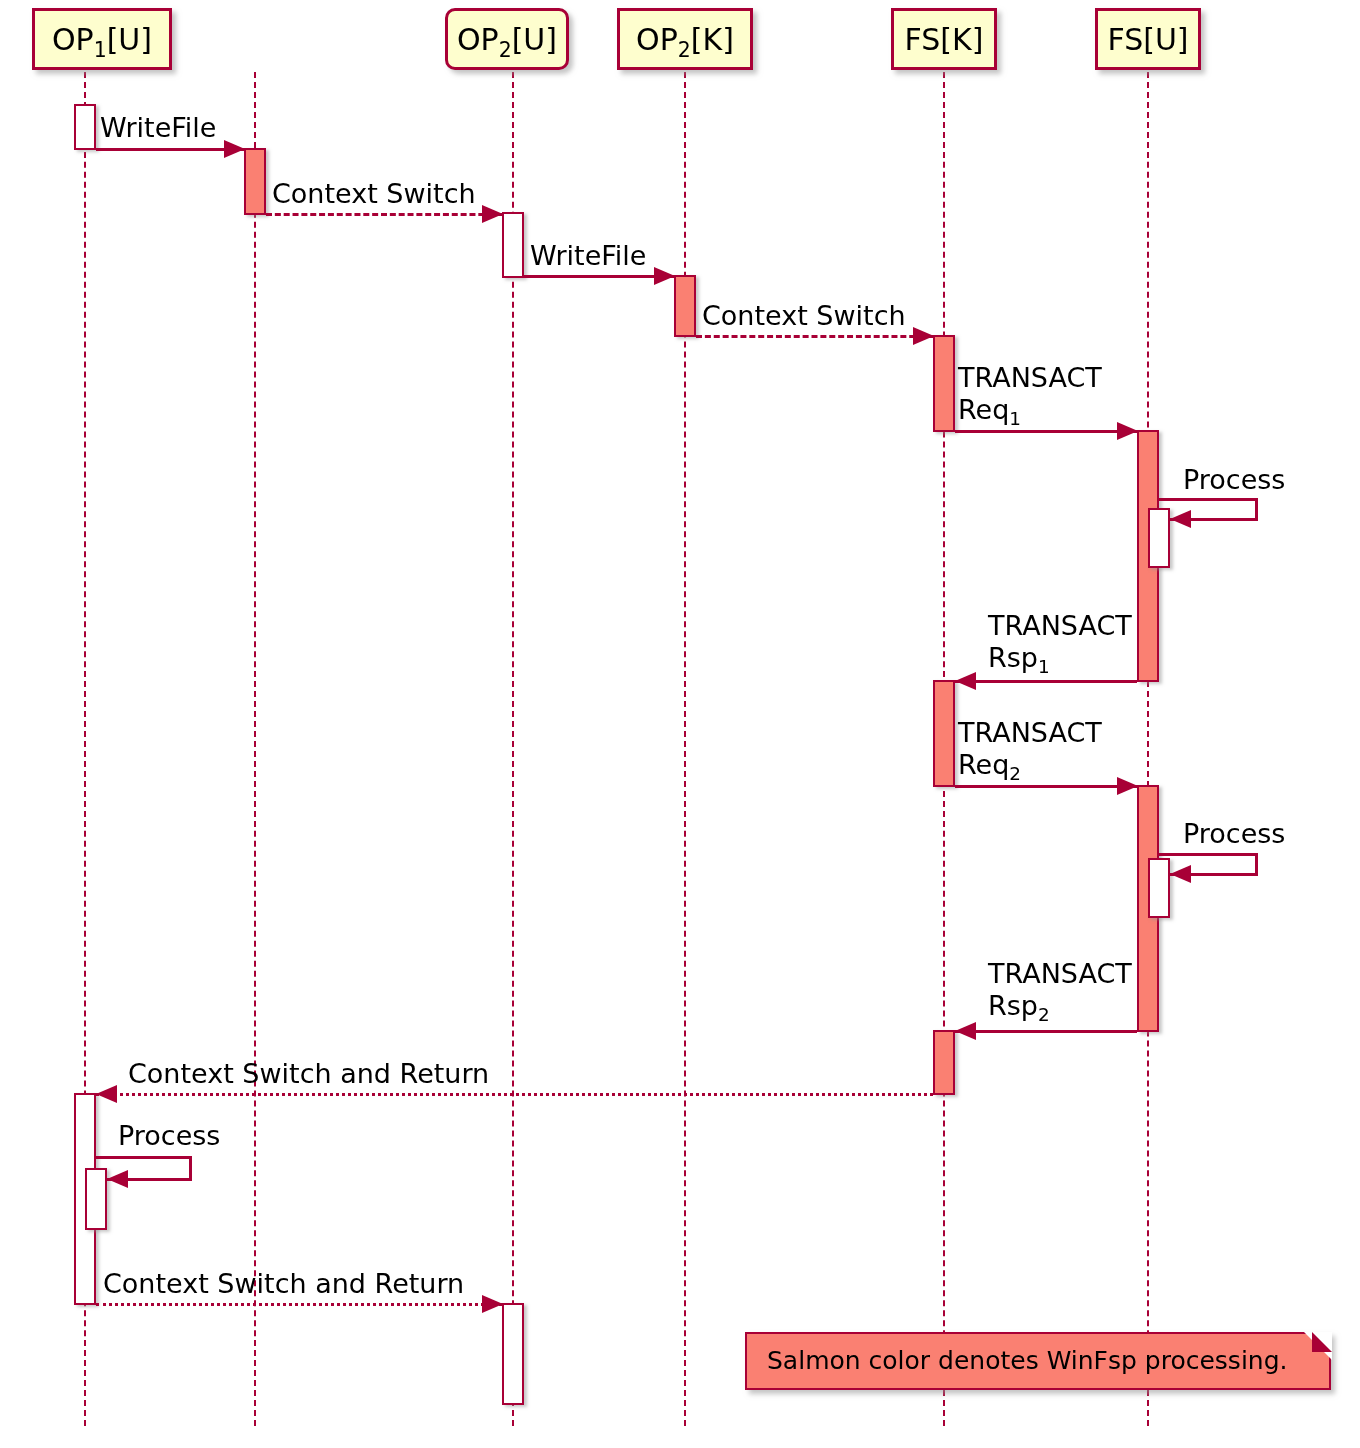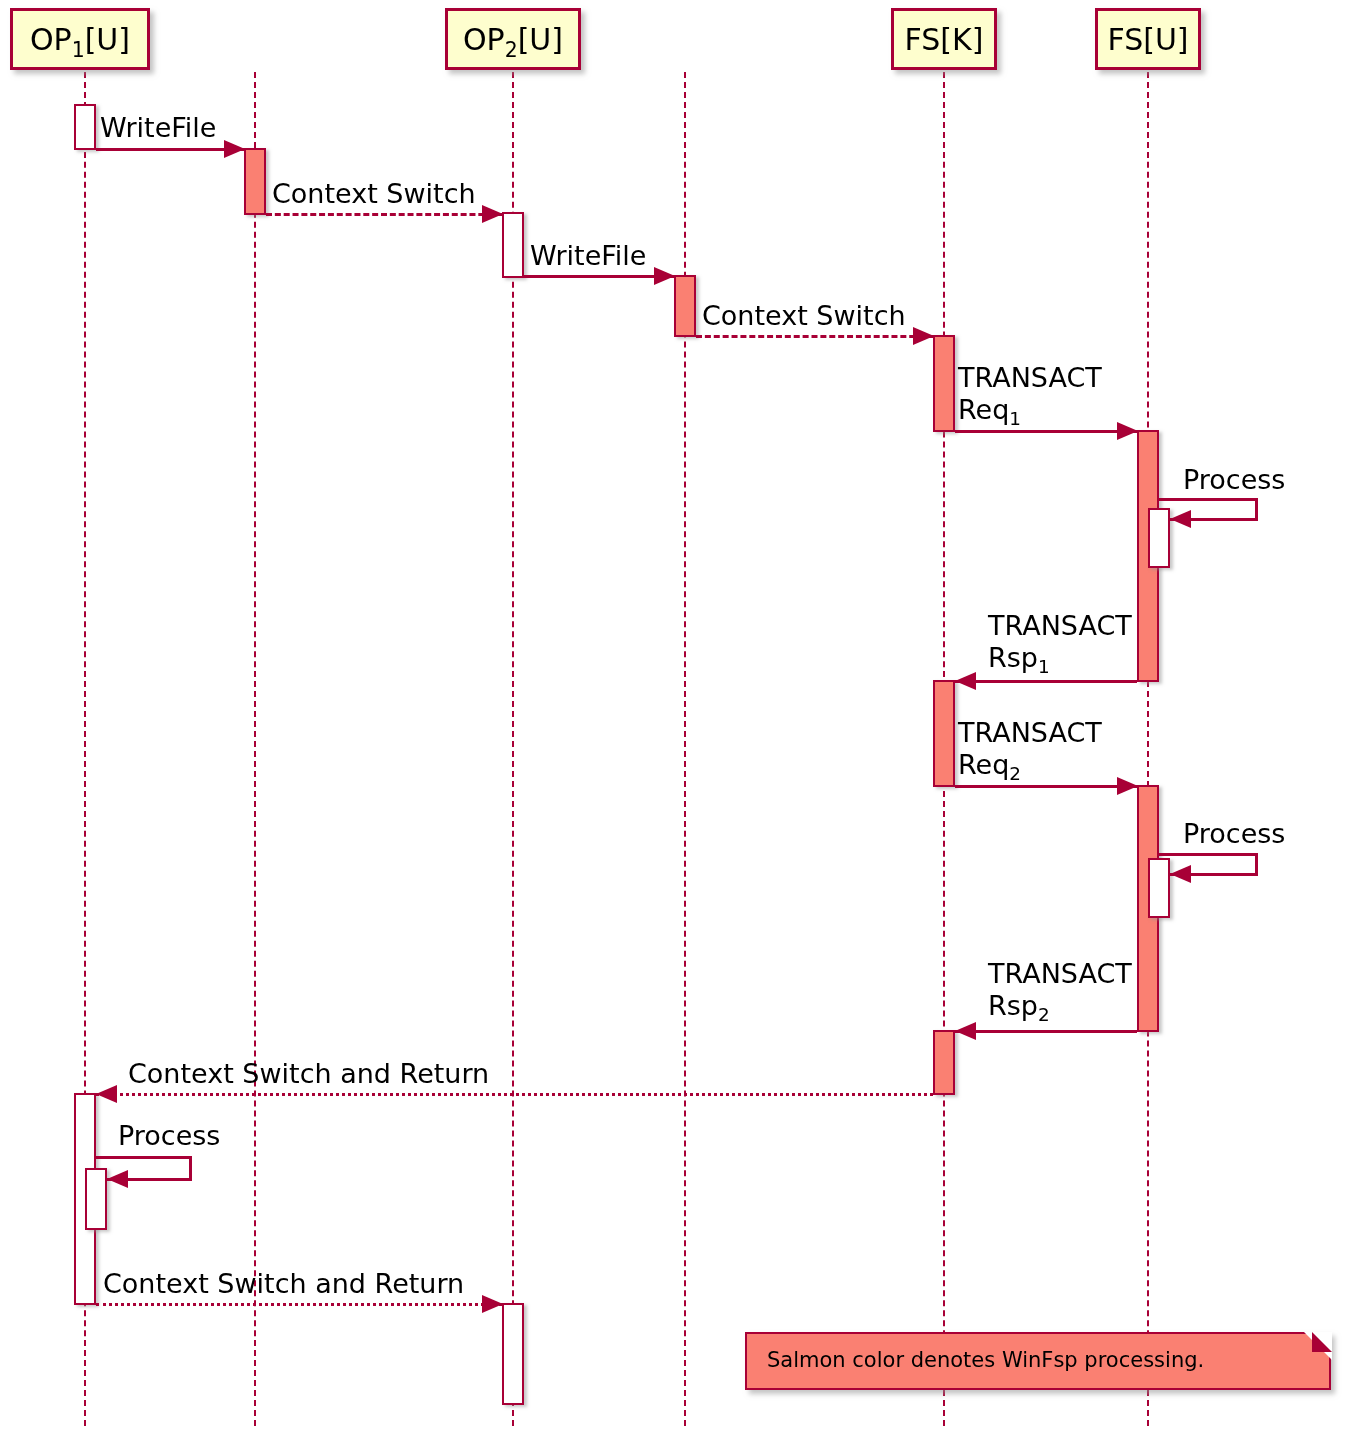--- a/index.html
+++ b/index.html
@@ -24,44 +24,47 @@
   .hl.dotted { border-top: 3px dotted #A80036; }
   .vs { position: absolute; width: 0; border-left: 3px solid #A80036; }
 
   .ah { position: absolute; width: 0; height: 0; }
   .ah.r { border-left: 21px solid #A80036; border-top: 9px solid transparent; border-bottom: 9px solid transparent; }
   .ah.l { border-right: 21px solid #A80036; border-top: 9px solid transparent; border-bottom: 9px solid transparent; }
 
   .mlabel { position: absolute; font-size: 27px; white-space: nowrap; line-height: 32px; }
 
   .note { position: absolute; background: #FA8072; border: 2.5px solid #A80036;
-          box-shadow: 4px 4px 5px rgba(150,150,150,0.55); font-size: 21px;
+          box-shadow: 4px 4px 5px rgba(150,150,150,0.55); font-size: 25px;
           display: flex; align-items: center; padding: 8px 20px 10px 20px; }
   .fold-cut  { position: absolute; top: -2.5px; right: -2.5px; width: 0; height: 0;
                border-top: 28px solid #ffffff; border-left: 28px solid transparent; }
   .fold-flap { position: absolute; top: -2.5px; right: -2.5px; width: 0; height: 0;
                border-bottom: 20px solid #A80036; border-right: 20px solid transparent; }
 </style>
 </head>
 <body>
 
 <div class="canvas">
 
   <div class="ll" style="left:84px;  height:1354px;"></div>
   <div class="ll" style="left:254px; height:1354px;"></div>
   <div class="ll" style="left:512px; height:1354px;"></div>
   <div class="ll" style="left:684px; height:1354px;"></div>
   <div class="ll" style="left:943px; height:1354px;"></div>
   <div class="ll" style="left:1147px;height:1354px;"></div>
 
-  <div class="pbox" style="left:10px;width:140px;">
+  <div class="pbox" style="left:32px;width:140px;">
     <span><span>OP</span><sub>1</sub><span>[U]</span></span>
   </div>
-  <div class="pbox" style="left:445px;width:136px;">
+  <div class="pbox" style="left:445px;width:124px;border-radius:10px;">
     <span><span>OP</span><sub>2</sub><span>[U]</span></span>
+  </div>
+  <div class="pbox" style="left:617px;width:136px;">
+    <span><span>OP</span><sub>2</sub><span>[K]</span></span>
   </div>
   <div class="pbox" style="left:891px;width:106px;">
     <span><span>FS</span><sub></sub><span>[K]</span></span>
   </div>
   <div class="pbox" style="left:1095px;width:106px;">
     <span><span>FS</span><sub></sub><span>[U]</span></span>
   </div>
 
   <div class="act" style="left:74px;  top:104px; height:46px;"></div>
   <div class="act s" style="left:244px; top:148px; height:67px;"></div>

